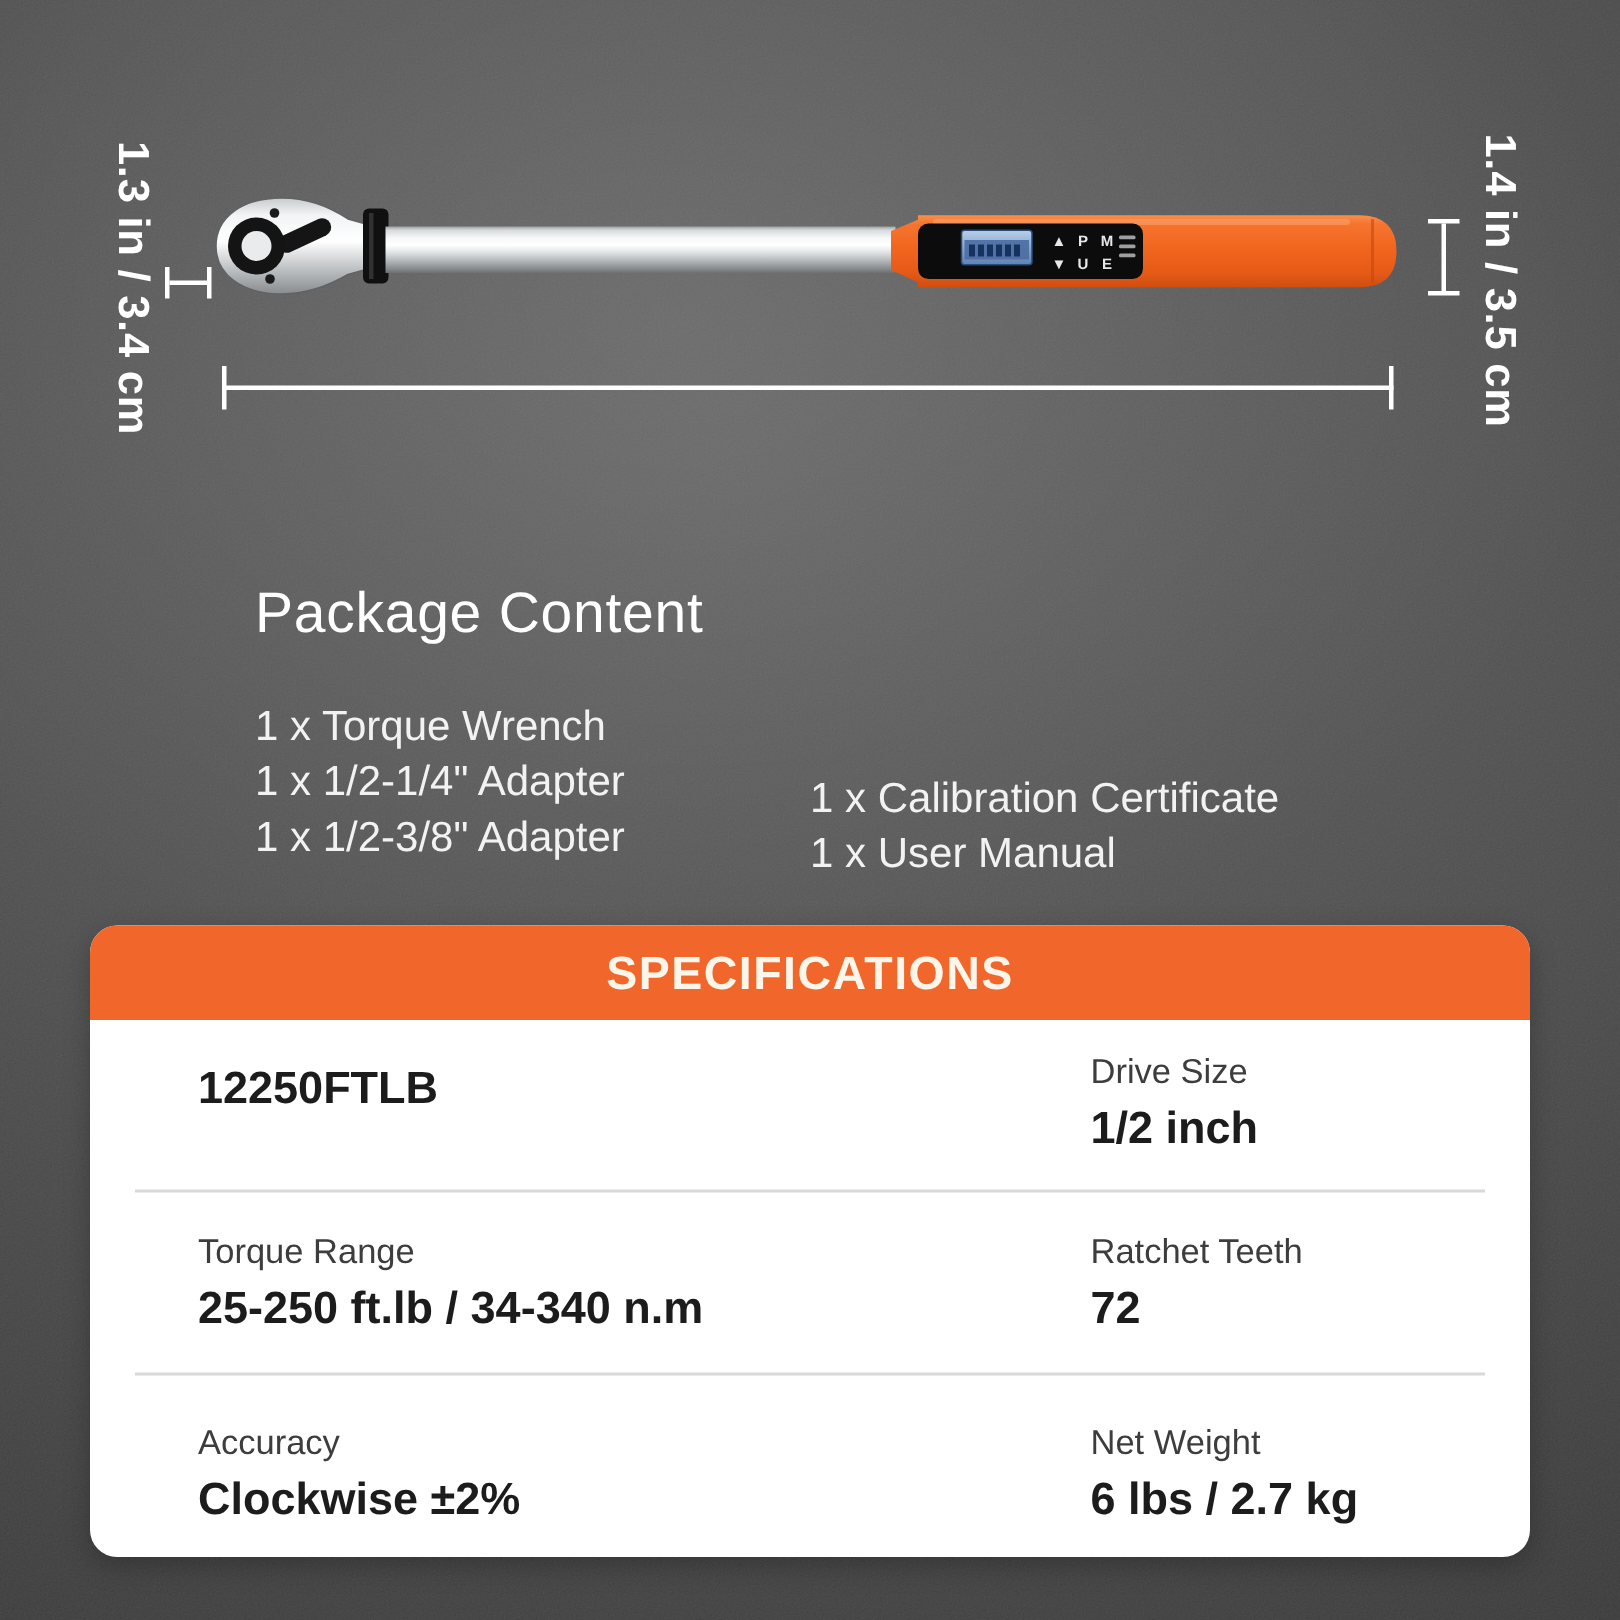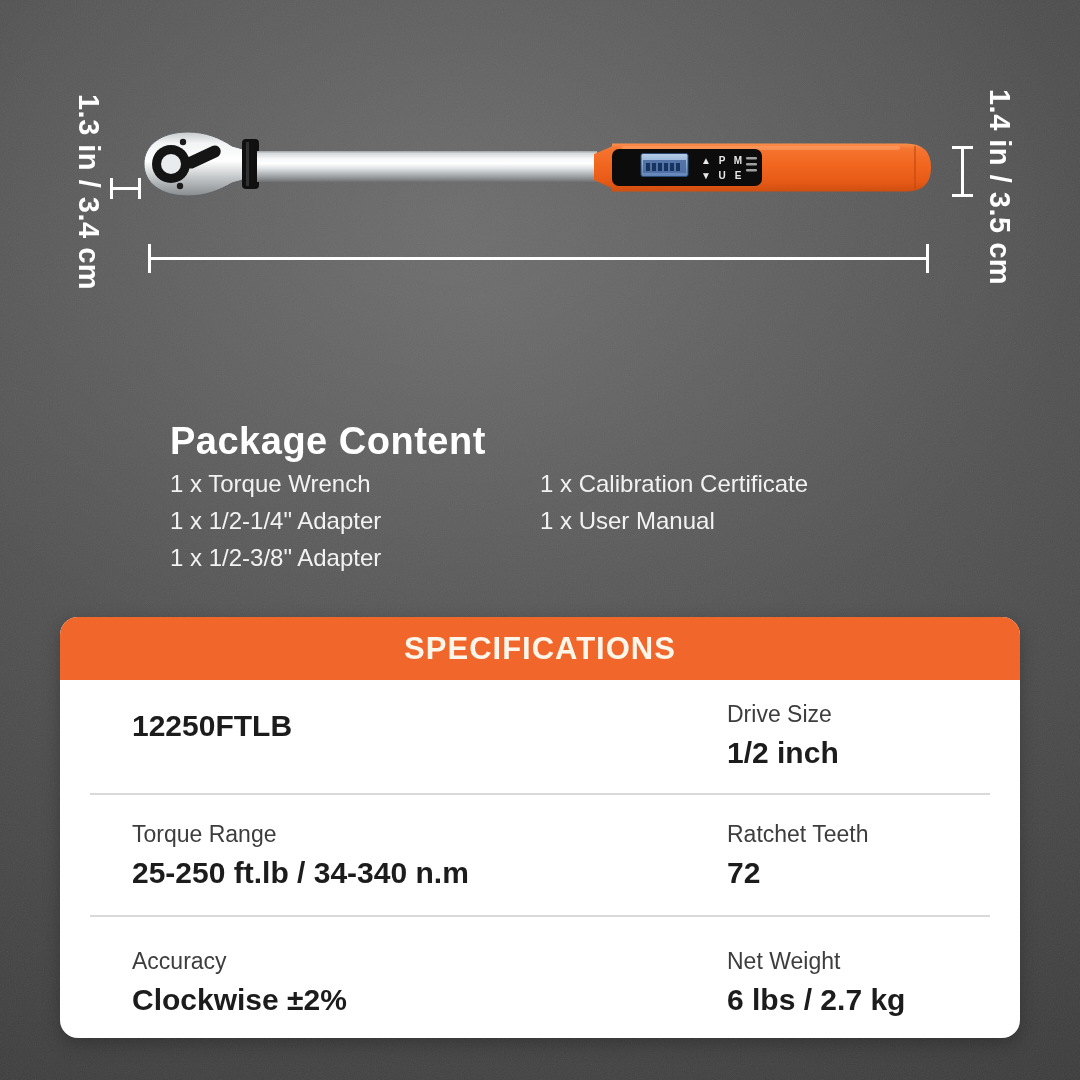--- a/index.html
+++ b/index.html
@@ -23,23 +23,23 @@
     border-top:3px solid #fff;border-bottom:3px solid #fff;}
   .bracket-v .bar{position:absolute;top:0;bottom:0;left:9px;width:3px;background:#fff;}
   .dim-line{position:absolute;left:148px;top:244px;width:781px;height:29px;}
   .dim-line .line{position:absolute;left:0;right:0;top:13px;height:3px;background:#fff;}
   .dim-line .tick{position:absolute;top:0;width:3px;height:29px;background:#fff;}
   .dim-line .tick.l{left:0;} .dim-line .tick.r{right:0;}
   .dim-length-label{position:absolute;left:539px;top:270px;transform:translateX(-50%);
     color:#fff;font-weight:700;font-size:30px;white-space:nowrap;letter-spacing:.5px;}
 
   
-  .pkg-title{position:absolute;left:170px;top:388px;color:#fff;font-weight:700;font-size:38px;letter-spacing:.5px;margin-top:32px;}
-  .pkg-col{position:absolute;top:472px;color:#f2f2f2;font-size:24px;}
-  .pkg-col.c1{left:170px;} .pkg-col.c2{left:540px;}
+  .pkg-title{position:absolute;left:170px;top:388px;color:#fff;font-weight:400;font-size:38px;letter-spacing:.5px;}
+  .pkg-col{position:absolute;top:472px;color:#f2f2f2;font-size:28px;}
+  .pkg-col.c1{left:170px;} .pkg-col.c2{left:540px;margin-top:48px;}
   .pkg-item{height:23px;line-height:23px;margin-bottom:14px;white-space:nowrap;}
 
   
   .spec-card{position:absolute;left:60px;top:617px;width:960px;height:421px;background:#fff;
     border-radius:18px;overflow:hidden;box-shadow:0 6px 18px rgba(0,0,0,0.25);}
   .spec-header{height:63px;background:#F1662A;display:flex;align-items:center;justify-content:center;
     color:#FBF5EA;font-weight:700;font-size:31px;letter-spacing:1px;}
   .spec-row{position:relative;}
   .spec-row.r1{height:113px;} .spec-row.r2{height:122px;} .spec-row.r3{height:123px;}
   .divider{position:absolute;top:0;left:30px;right:30px;height:2px;background:#d9d9d9;}

